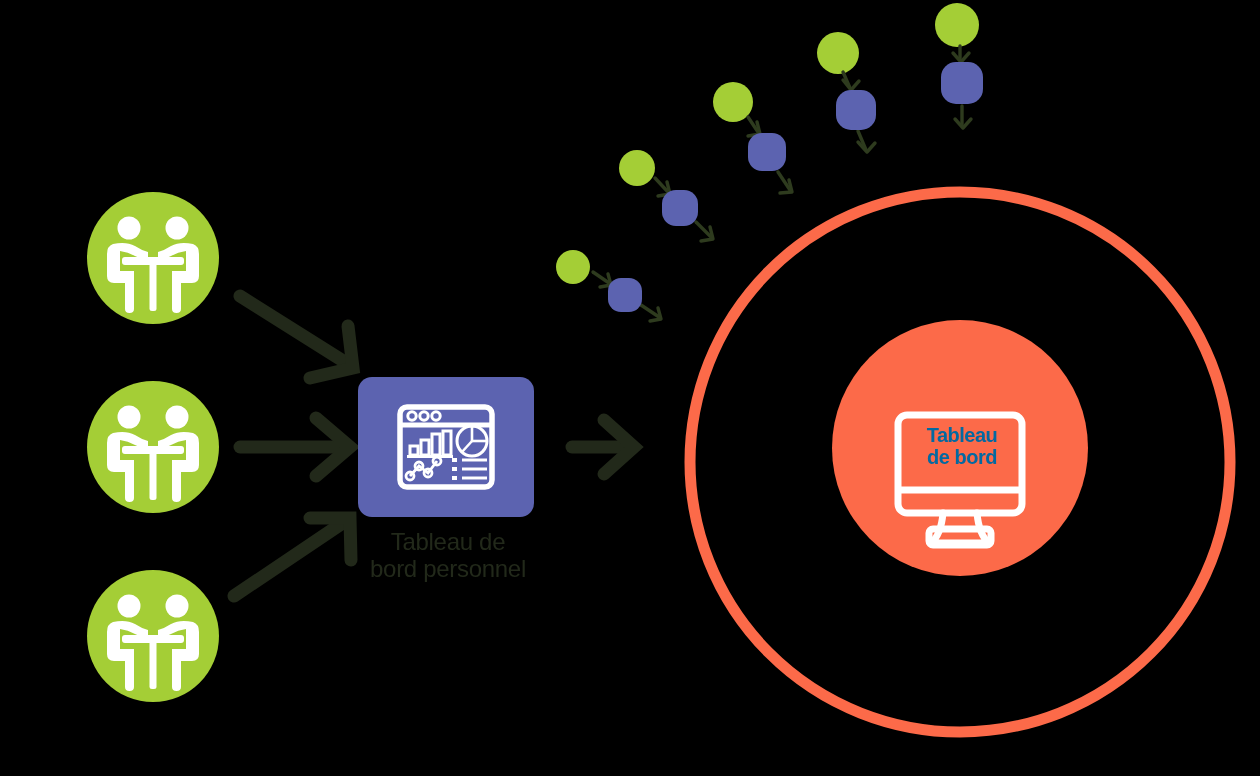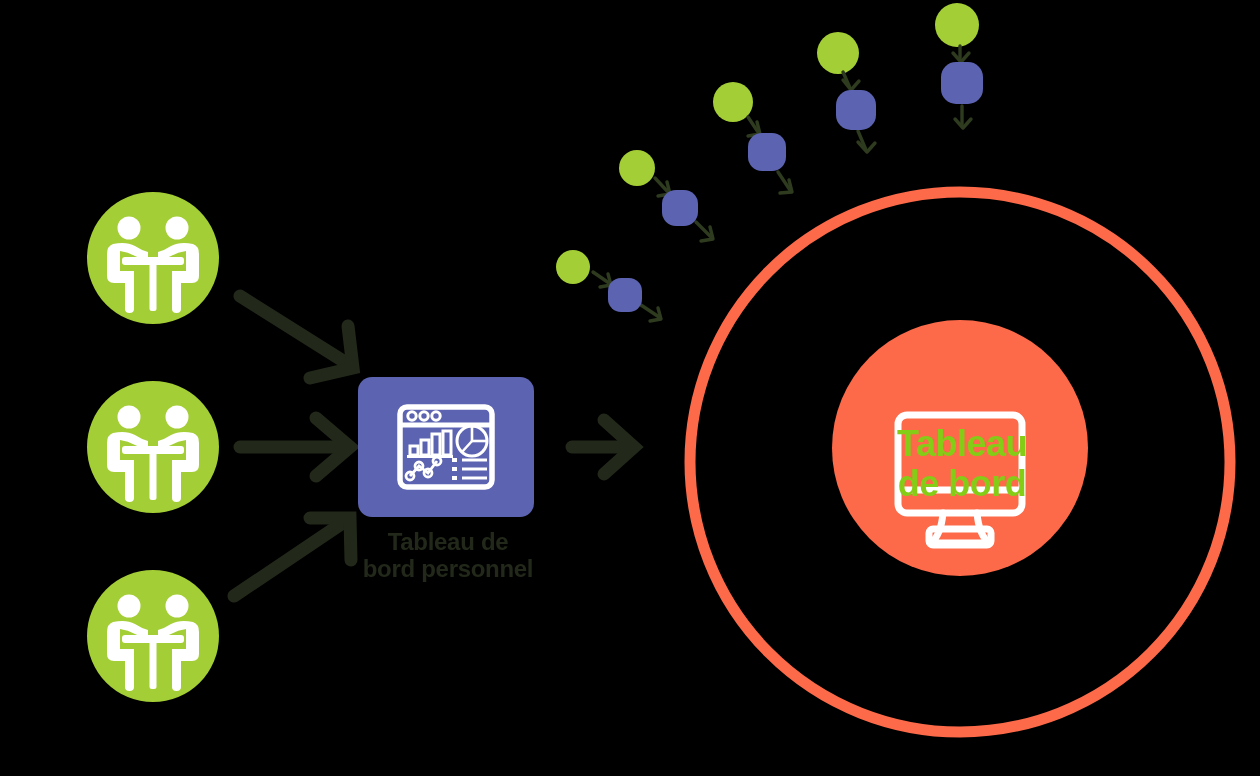--- a/index.html
+++ b/index.html
@@ -21,21 +21,21 @@
   }
   #scene {
     position: absolute;
     inset: 0;
     width: 1260px;
     height: 776px;
   }
   .lbl {
     position: absolute;
     font-family: "Liberation Sans", sans-serif;
-    font-weight: bold;
+    font-weight: normal;
     color: #22291a;
     letter-spacing: -0.3px;
     line-height: 1.14;
     text-align: center;
     white-space: pre;
   }
   #label-personal-dashboard {
     left: 298px;
     top: 528px;
     width: 300px;
@@ -46,24 +46,24 @@
     top: 620px;
     width: 300px;
     font-size: 24px;
   }
   #label-monitor-text {
     position: absolute;
     left: 882px;
     top: 424px;
     width: 160px;
     text-align: center;
-    color: #84cc16;
+    color: #0369a1;
     font-family: "Liberation Sans", sans-serif;
     font-weight: bold;
-    font-size: 36px;
+    font-size: 20px;
     line-height: 1.1;
     letter-spacing: -0.5px;
     white-space: pre;
   }
 </style>
 </head>
 <body>
 
 <div id="stage">
 

